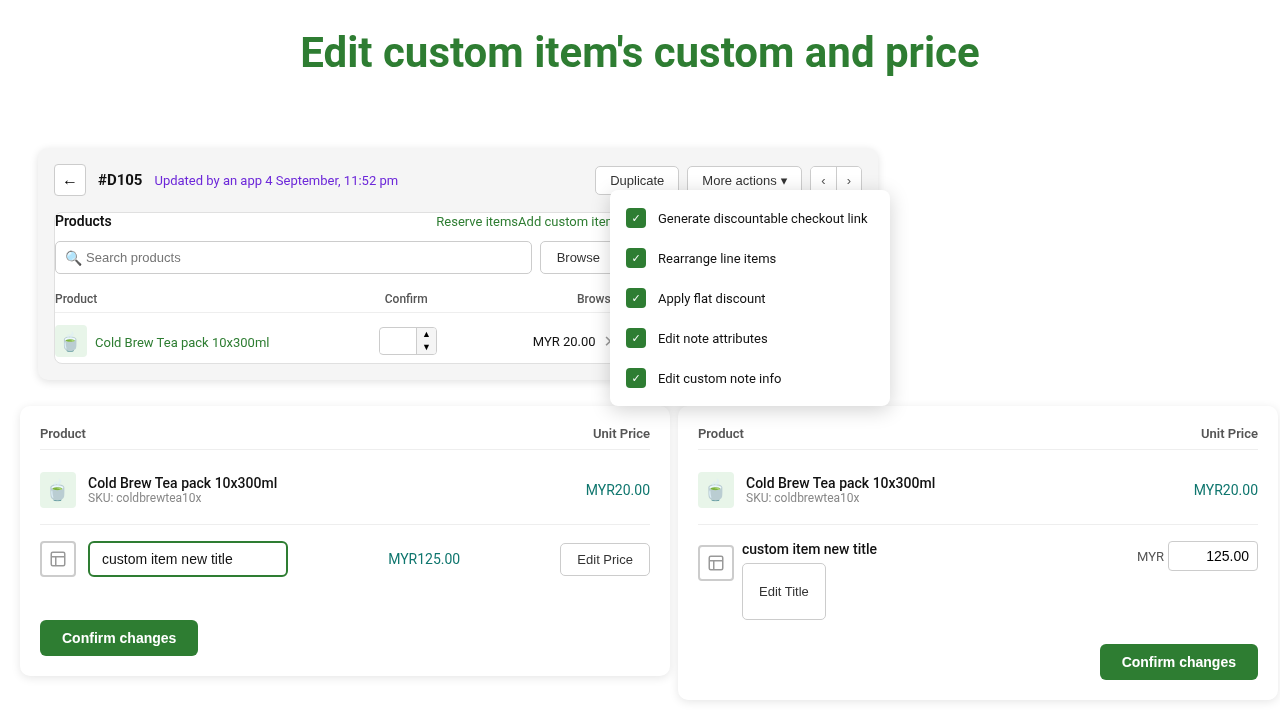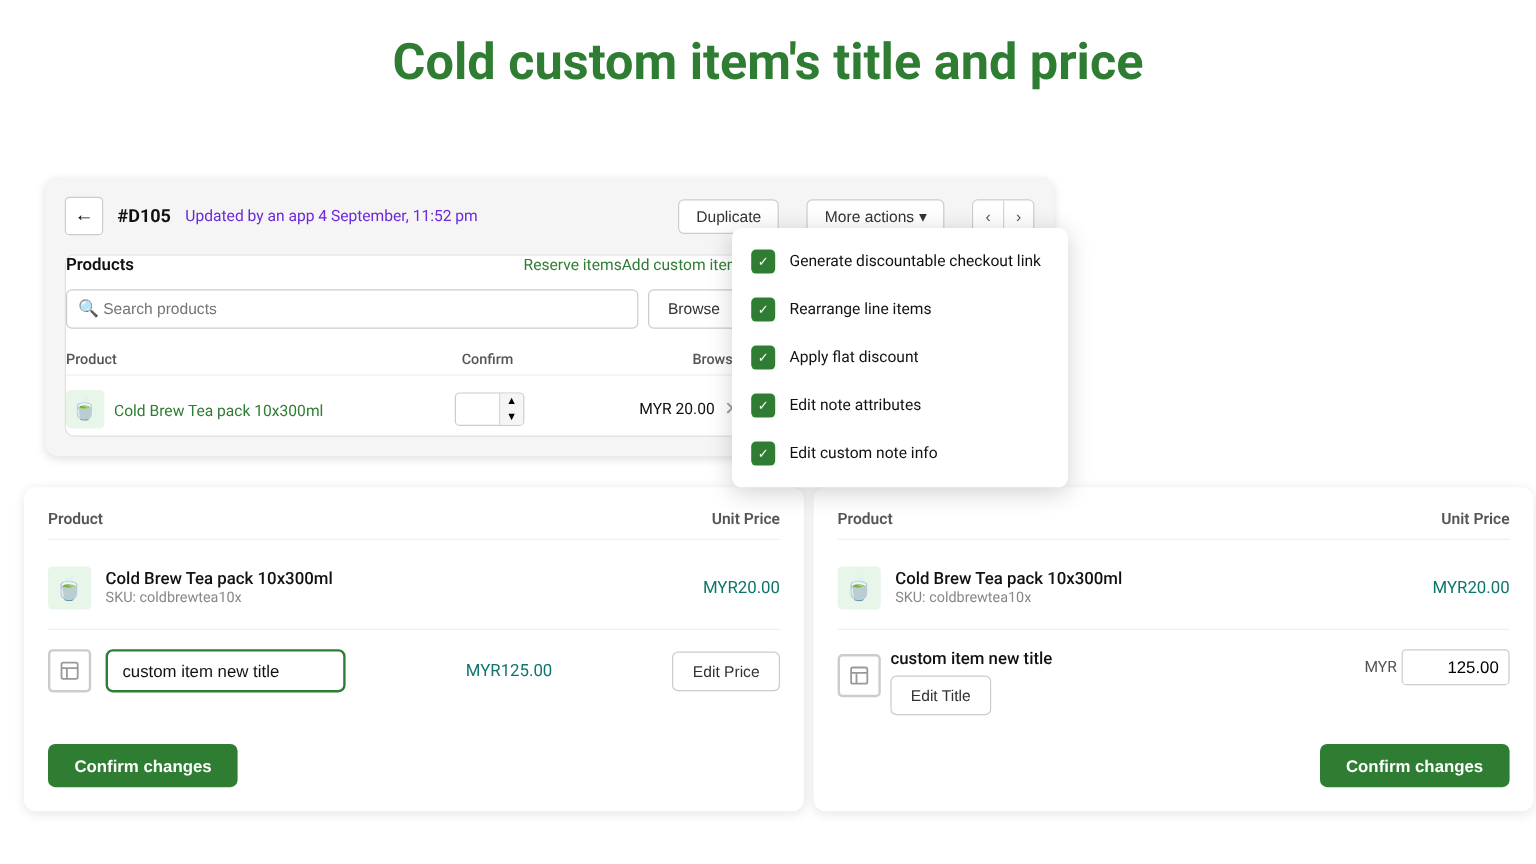--- a/index.html
+++ b/index.html
@@ -61,21 +61,21 @@
 
     .order-meta {
       font-size: 13px;
       color: #6d28d9;
     }
 
     .header-actions {
       margin-left: auto;
       display: flex;
       align-items: center;
-      gap: 23px;
+      gap: 8px;
     }
 
     .btn-outline {
       border: 1px solid #ccc;
       background: white;
       border-radius: 5px;
       padding: 6px 14px;
       font-size: 13px;
       cursor: pointer;
       color: #333;
@@ -454,21 +454,21 @@
       padding: 6px 8px;
       font-size: 14px;
       width: 90px;
       text-align: right;
     }
 
     .edit-title-btn {
       border: 1px solid #ccc;
       background: white;
       border-radius: 5px;
-      padding: 8px 16px;
+      padding: 20px 16px;
       font-size: 13px;
       cursor: pointer;
       color: #333;
     }
 
     .confirm-btn-right {
       background: #2e7d32;
       color: white;
       border: none;
       border-radius: 6px;
@@ -482,21 +482,21 @@
 
     .divider {
       border: none;
       border-top: 1px solid #eee;
       margin: 8px 0;
     }
   </style>
 </head>
 <body>
 
-<div class="page-title">Cold custom item's title and price</div>
+<div class="page-title">Edit custom item's custom and price</div>
 
 <div class="top-card">
   <div class="order-header">
     <button class="back-btn">←</button>
     <span class="order-id">#D105</span>
     <span class="order-meta">Updated by an app 4 September, 11:52 pm</span>
     <div class="header-actions">
       <button class="btn-outline">Duplicate</button>
       <button class="btn-more">
         <span>More actions</span>

